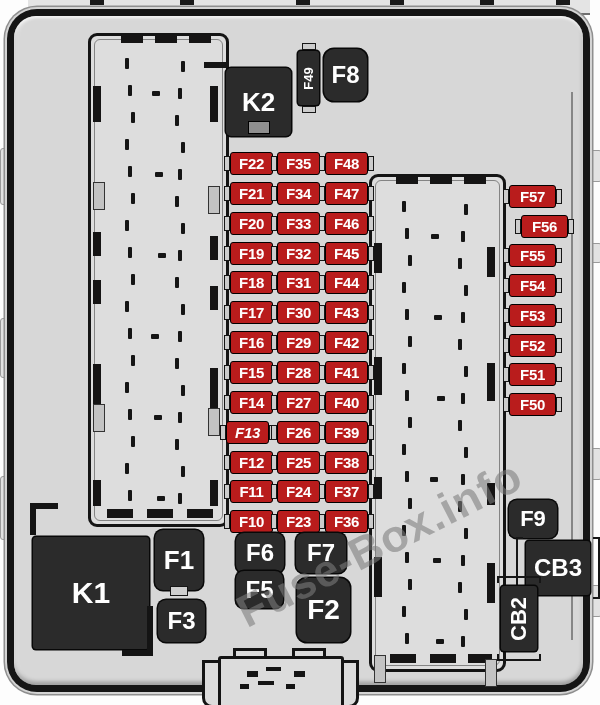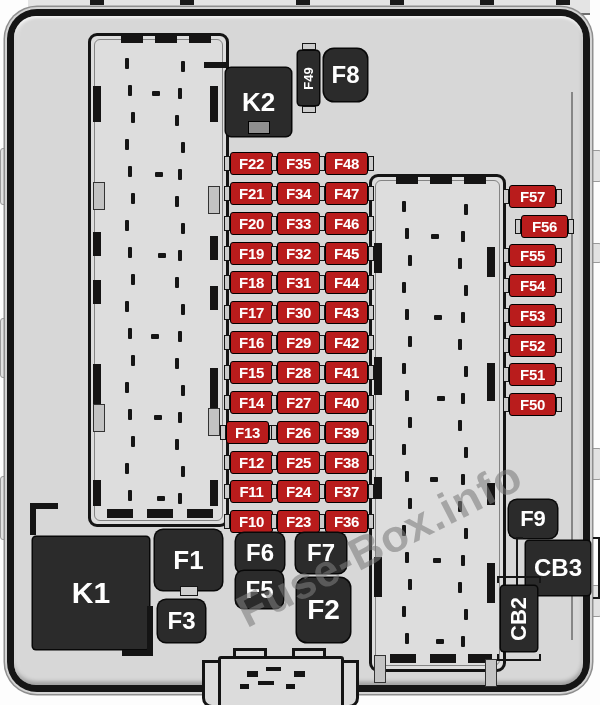--- a/index.html
+++ b/index.html
@@ -227,21 +227,21 @@
       <div class="fuse" style="left: 325px; top: 301.25px; width: 41px; height: 21px;">F43</div>
       <div class="fuse" style="left: 230px; top: 331.1px; width: 41px; height: 21px;">F16</div>
       <div class="fuse" style="left: 277px; top: 331.1px; width: 41px; height: 21px;">F29</div>
       <div class="fuse" style="left: 325px; top: 331.1px; width: 41px; height: 21px;">F42</div>
       <div class="fuse" style="left: 230px; top: 360.95px; width: 41px; height: 21px;">F15</div>
       <div class="fuse" style="left: 277px; top: 360.95px; width: 41px; height: 21px;">F28</div>
       <div class="fuse" style="left: 325px; top: 360.95px; width: 41px; height: 21px;">F41</div>
       <div class="fuse" style="left: 230px; top: 390.8px; width: 41px; height: 21px;">F14</div>
       <div class="fuse" style="left: 277px; top: 390.8px; width: 41px; height: 21px;">F27</div>
       <div class="fuse" style="left: 325px; top: 390.8px; width: 41px; height: 21px;">F40</div>
-      <div class="fuse" style="left: 226px; top: 420.65px; width: 41px; height: 21px;">F13</div>
+      <div class="fuse" style="left: 226px; top: 420.65px; width: 41px; height: 21px; font-style: italic;">F13</div>
       <div class="fuse" style="left: 277px; top: 420.65px; width: 41px; height: 21px;">F26</div>
       <div class="fuse" style="left: 325px; top: 420.65px; width: 41px; height: 21px;">F39</div>
       <div class="fuse" style="left: 230px; top: 450.5px; width: 41px; height: 21px;">F12</div>
       <div class="fuse" style="left: 277px; top: 450.5px; width: 41px; height: 21px;">F25</div>
       <div class="fuse" style="left: 325px; top: 450.5px; width: 41px; height: 21px;">F38</div>
       <div class="fuse" style="left: 230px; top: 480.35px; width: 41px; height: 21px;">F11</div>
       <div class="fuse" style="left: 277px; top: 480.35px; width: 41px; height: 21px;">F24</div>
       <div class="fuse" style="left: 325px; top: 480.35px; width: 41px; height: 21px;">F37</div>
       <div class="fuse" style="left: 230px; top: 510.2px; width: 41px; height: 21px;">F10</div>
       <div class="fuse" style="left: 277px; top: 510.2px; width: 41px; height: 21px; text-align: right;">F23</div>
@@ -281,21 +281,21 @@
   </div>
 
   <div class="wire" style="left:30px;top:503px;width:28px;height:6px"></div>
   <div class="wire" style="left:30px;top:503px;width:6px;height:32px"></div>
   <div class="relay r3" style="left:33px;top:537px;width:116px;height:112px;font-size:30px">
     <span>K1</span>
   </div>
   <div class="wire" style="left:147px;top:606px;width:6px;height:50px"></div>
   <div class="wire" style="left:122px;top:650px;width:31px;height:6px"></div>
 
-  <div class="dcomp r8" style="left:155px;top:530px;width:67px;height:60px;font-size:26px">
+  <div class="dcomp r8" style="left:155px;top:530px;width:48px;height:60px;font-size:26px">
     <span>F1</span>
     <span class="f1-notch"></span>
   </div>
   <div class="dcomp r8" style="left:158px;top:600px;width:47px;height:42px;font-size:24px">
     <span>F3</span>
   </div>
   <div class="dcomp r8" style="left:236px;top:533px;width:48px;height:40px;font-size:24px">
     <span>F6</span>
   </div>
   <div class="dcomp r8" style="left:236px;top:571px;width:47px;height:37px;font-size:24px">

